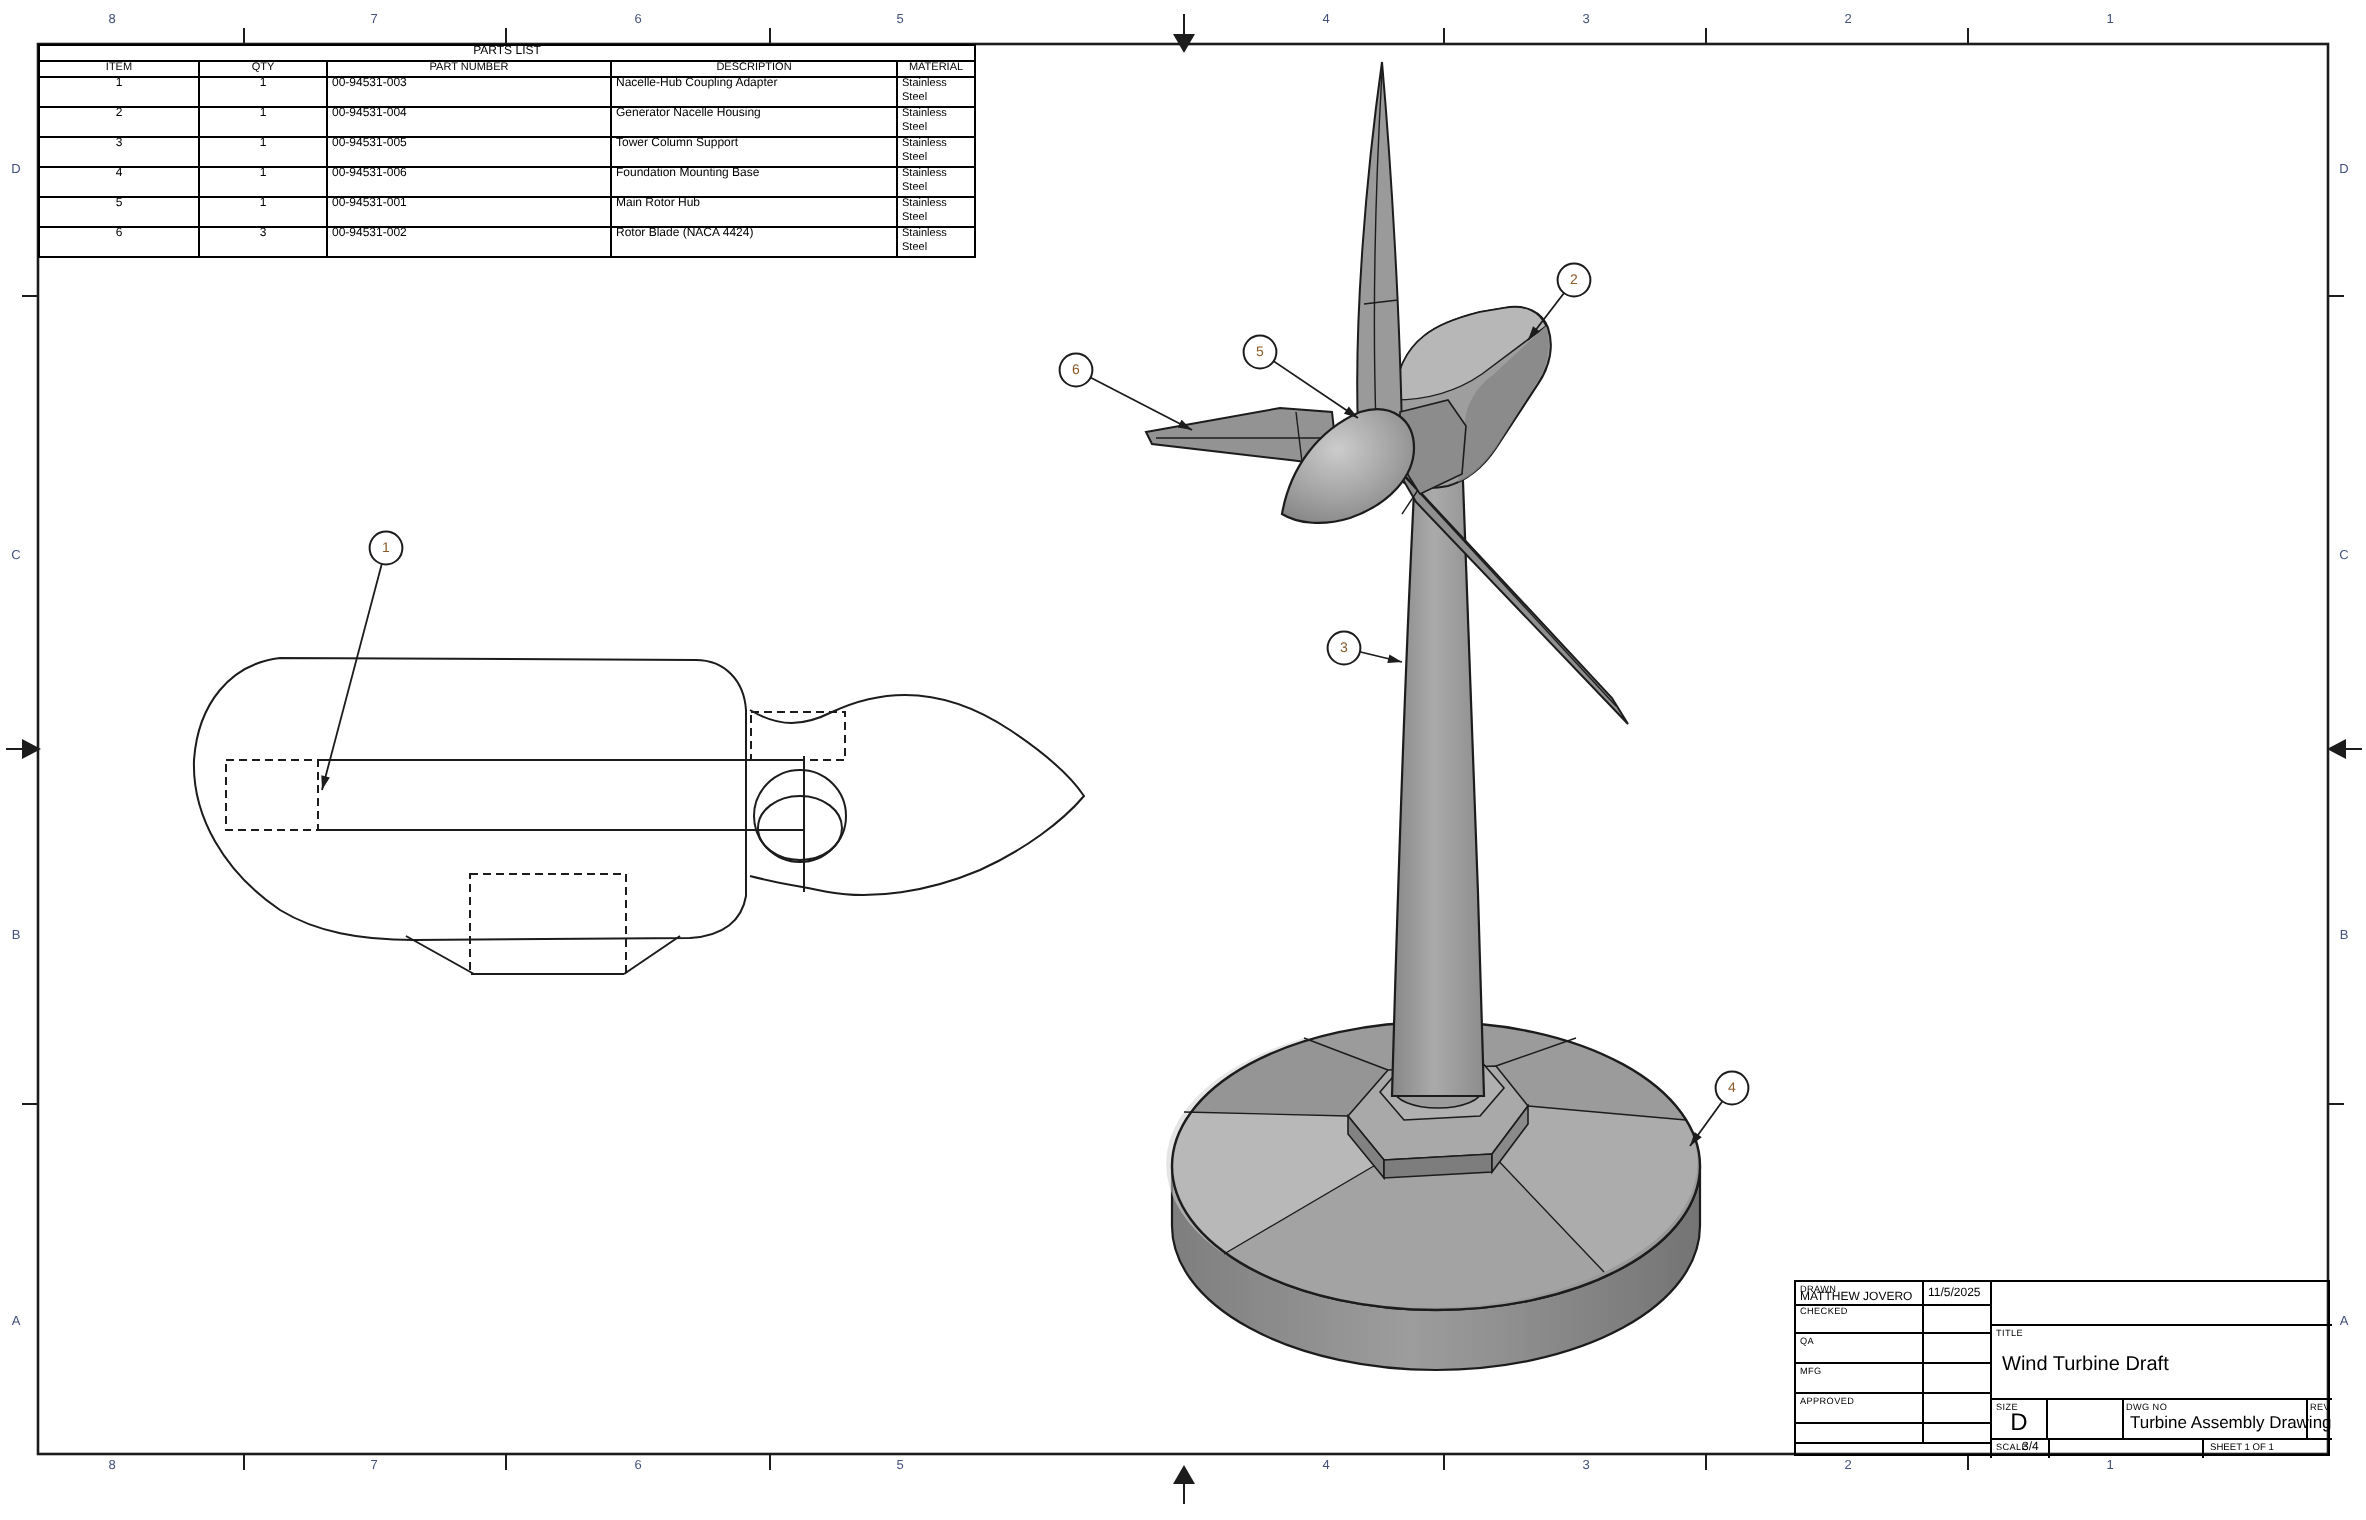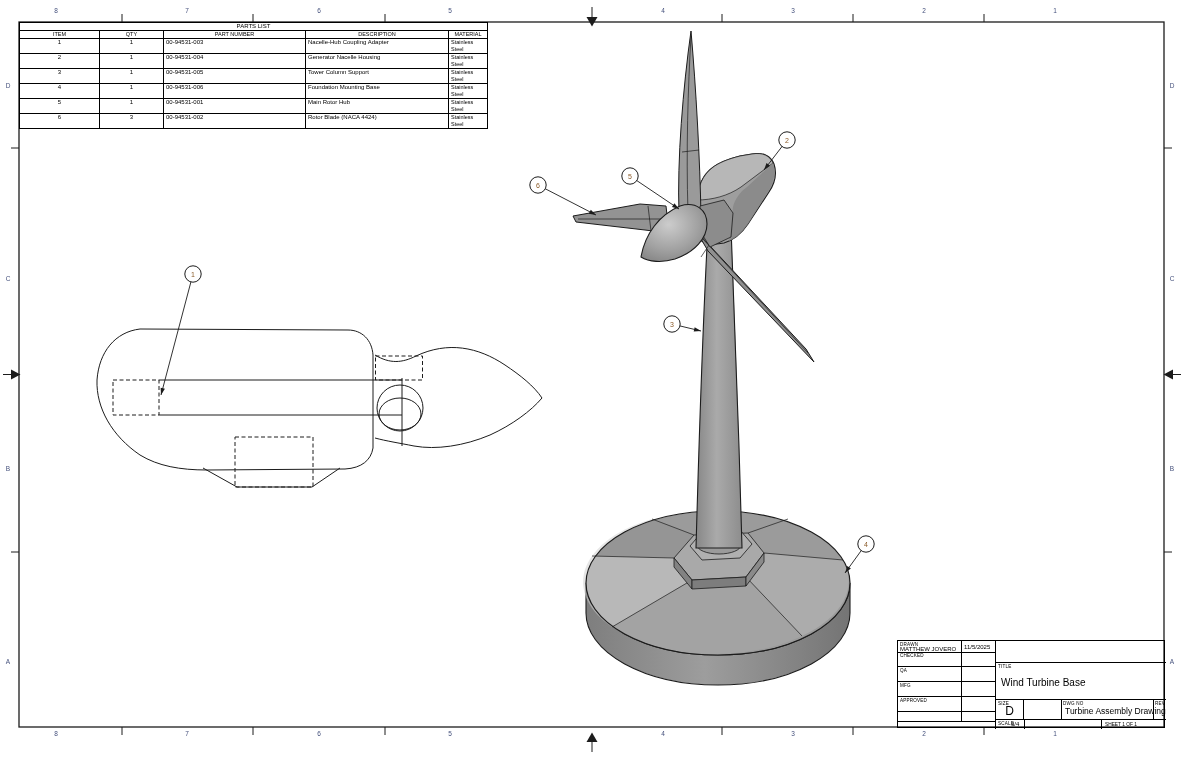--- a/index.html
+++ b/index.html
@@ -304,21 +304,21 @@
 
   <div class="tb-lab" style="left:2px;top:1px">DRAWN</div>
   <div class="tb-val6" style="left:2px;top:5px">MATTHEW JOVERO</div>
   <div class="tb-val6" style="left:66px;top:3px">11/5/2025</div>
   <div class="tb-lab" style="left:2px;top:12px">CHECKED</div>
   <div class="tb-lab" style="left:2px;top:26.5px">QA</div>
   <div class="tb-lab" style="left:2px;top:41.5px">MFG</div>
   <div class="tb-lab" style="left:2px;top:56.5px">APPROVED</div>
 
   <div class="tb-lab" style="left:100px;top:22.5px">TITLE</div>
-  <div class="tb-title-val" style="left:103px;top:36px">Wind Turbine Base</div>
+  <div class="tb-title-val" style="left:103px;top:36px">Wind Turbine Draft</div>
   <div class="tb-lab" style="left:100px;top:59.5px">SIZE</div>
   <div class="tb-size-val" style="left:98px;top:64px;width:27px;text-align:center">D</div>
   <div class="tb-lab" style="left:165px;top:59.5px">DWG NO</div>
   <div class="tb-dwg-val" style="left:167px;top:66px">Turbine Assembly Drawing</div>
   <div class="tb-lab" style="left:257px;top:59.5px">REV</div>
   <div class="tb-lab" style="left:100px;top:79.5px">SCALE</div>
   <div class="tb-scale-val" style="left:113px;top:80px">3/4</div>
   <div class="tb-sheet" style="left:207px;top:80.5px">SHEET 1  OF 1</div>
 </div>
 

